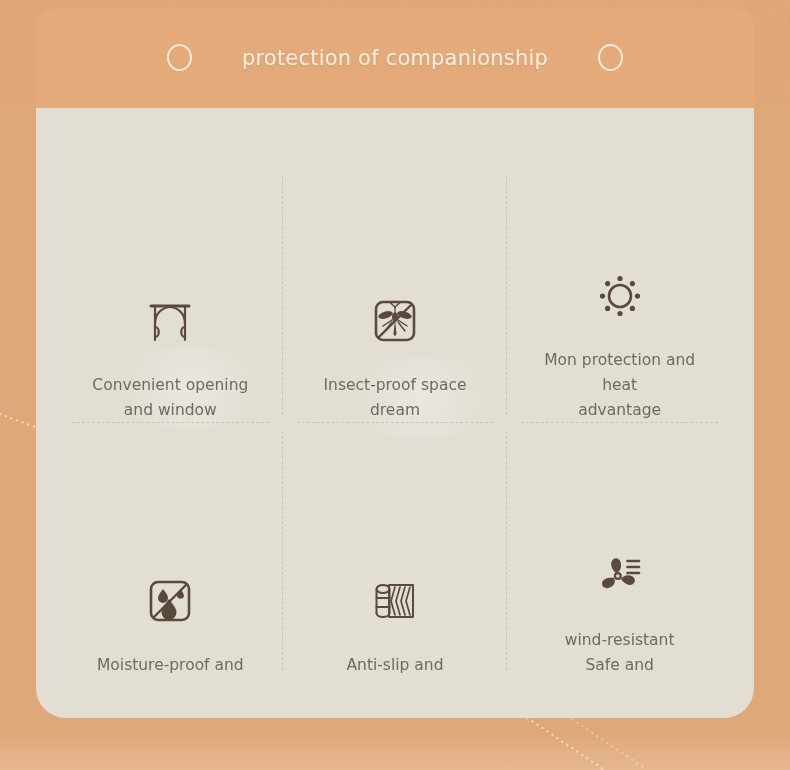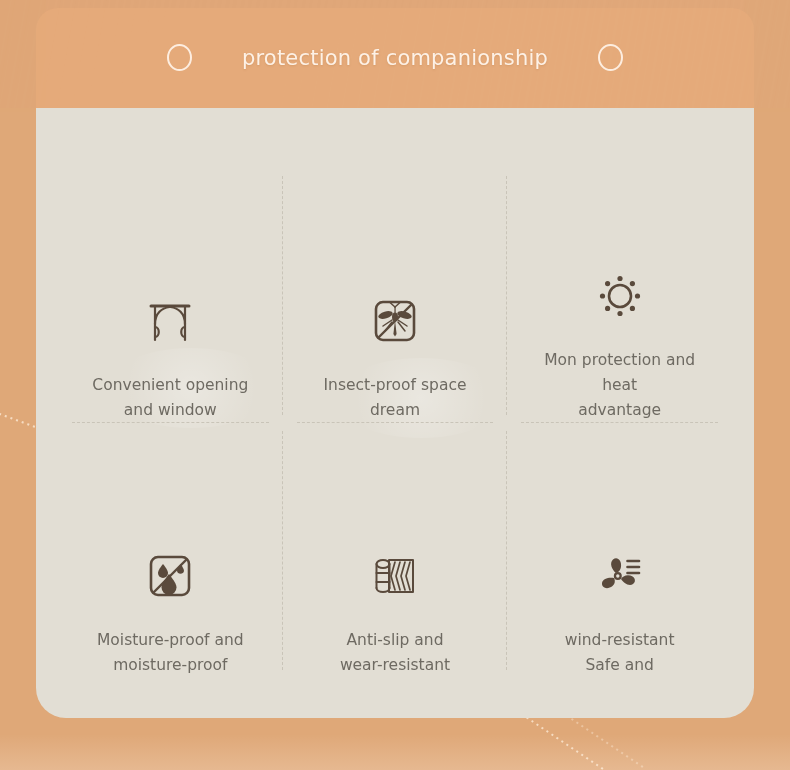--- a/index.html
+++ b/index.html
@@ -307,21 +307,20 @@
           <g fill="#5a4a3c">
             <path d="M19 14 C22.5 18.5 24 21 24 23 A5 5 0 0 1 14 23 C14 21 15.5 18.5 19 14 Z"></path>
             <path d="M25 24 C30 30.5 32.5 34.5 32.5 37.5 A7.5 7.5 0 0 1 17.5 37.5 C17.5 34.5 20 30.5 25 24 Z"></path>
             <path d="M36.5 14 C39 17.5 40 19.5 40 21 A3.6 3.6 0 0 1 33 21 C33 19.5 34 17.5 36.5 14 Z"></path>
           </g>
           <line x1="9" y1="43" x2="43" y2="9" stroke="#5a4a3c" stroke-width="2.4"></line>
         </svg>
       </div>
       <div class="feature-label">
         <div>Moisture-proof and</div>
-        <div>moisture-proof</div>
       </div>
     </div>
 
     <div class="feature-cell">
       <div class="feature-icon">
         <svg width="52" height="52" viewBox="0 0 52 52" fill="none" stroke="#5a4a3c" stroke-width="2" stroke-linecap="round" stroke-linejoin="round">
           <path d="M20 10 H44 V42 H20 Z"></path>
           <ellipse cx="14" cy="14" rx="6.5" ry="4"></ellipse>
           <path d="M7.5 14 V38"></path>
           <path d="M20.5 14 V38"></path>
@@ -331,21 +330,20 @@
           <g stroke-width="1.7">
             <path d="M26 12 L22 26 L26 40"></path>
             <path d="M31 12 L27 26 L31 40"></path>
             <path d="M36 12 L32 26 L36 40"></path>
             <path d="M41 12 L37 26 L41 40"></path>
           </g>
         </svg>
       </div>
       <div class="feature-label">
         <div>Anti-slip and</div>
-        <div>wear-resistant</div>
       </div>
     </div>
 
     <div class="feature-cell">
       <div class="feature-icon">
         <svg width="52" height="52" viewBox="0 0 52 52" fill="none">
           <g fill="#5a4a3c">
             <path d="M22 23 C18 20 15 13 19 9.5 C23 6 28 10 27 17 C26.6 20 24.5 22.4 22 23 Z"></path>
             <path d="M20 28 C16 27 8.5 28 8 33 C7.5 38 13.5 40 18.5 36 C21 34 21.5 30.6 20 28 Z"></path>
             <path d="M27 29 C29 32.5 35 37 39 34 C43 31 40.5 25 33.8 25.2 C30.8 25.4 28 26.8 27 29 Z"></path>

